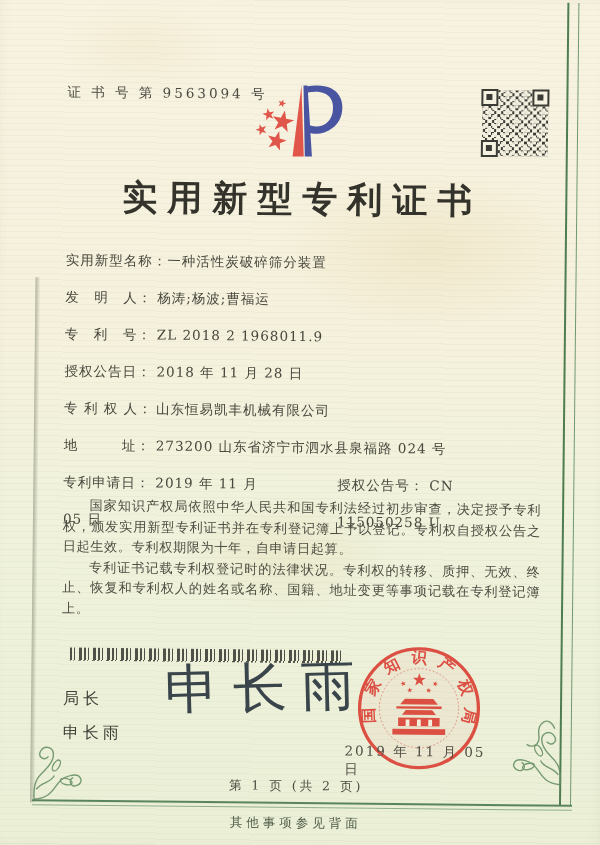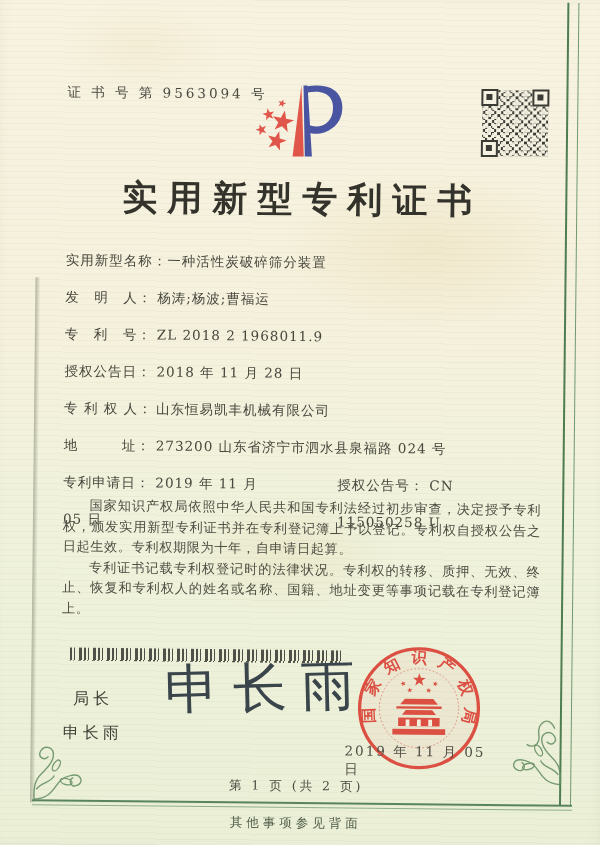--- a/index.html
+++ b/index.html
@@ -44,21 +44,21 @@
       line-height:20.5px;color:#4e4e43;text-align:justify;letter-spacing:0.6px;}
   .paras p{margin:0;text-indent:2em;}
 
   .barcode{position:absolute;left:72px;top:650px;width:272px;height:13px;opacity:.85;
       background:repeating-linear-gradient(90deg,
         #34342f 0 2px, rgba(0,0,0,0) 2px 4px,
         #34342f 4px 5px, rgba(0,0,0,0) 5px 9px,
         #34342f 9px 12px, rgba(0,0,0,0) 12px 14px);}
 
   .officer{position:absolute;left:66px;top:684px;font-size:16px;line-height:34px;
-      letter-spacing:4px;color:#3f3f37;text-align:center;}
+      letter-spacing:4px;color:#3f3f37;}
 
   .signature{position:absolute;left:168px;top:652px;width:230px;height:100px;
       font-size:54px;color:#3a454b;letter-spacing:14px;transform:rotate(-2deg);
       font-family:"DejaVu Serif","Liberation Serif",serif;}
 
   .seal{position:absolute;left:356px;top:641px;width:132px;height:132px;}
   .seal-date{position:absolute;left:348px;top:742px;width:160px;font-size:13.5px;
       letter-spacing:2px;color:#514c44;}
 
   .footer-page{position:absolute;left:0;top:778px;width:600px;text-align:center;

